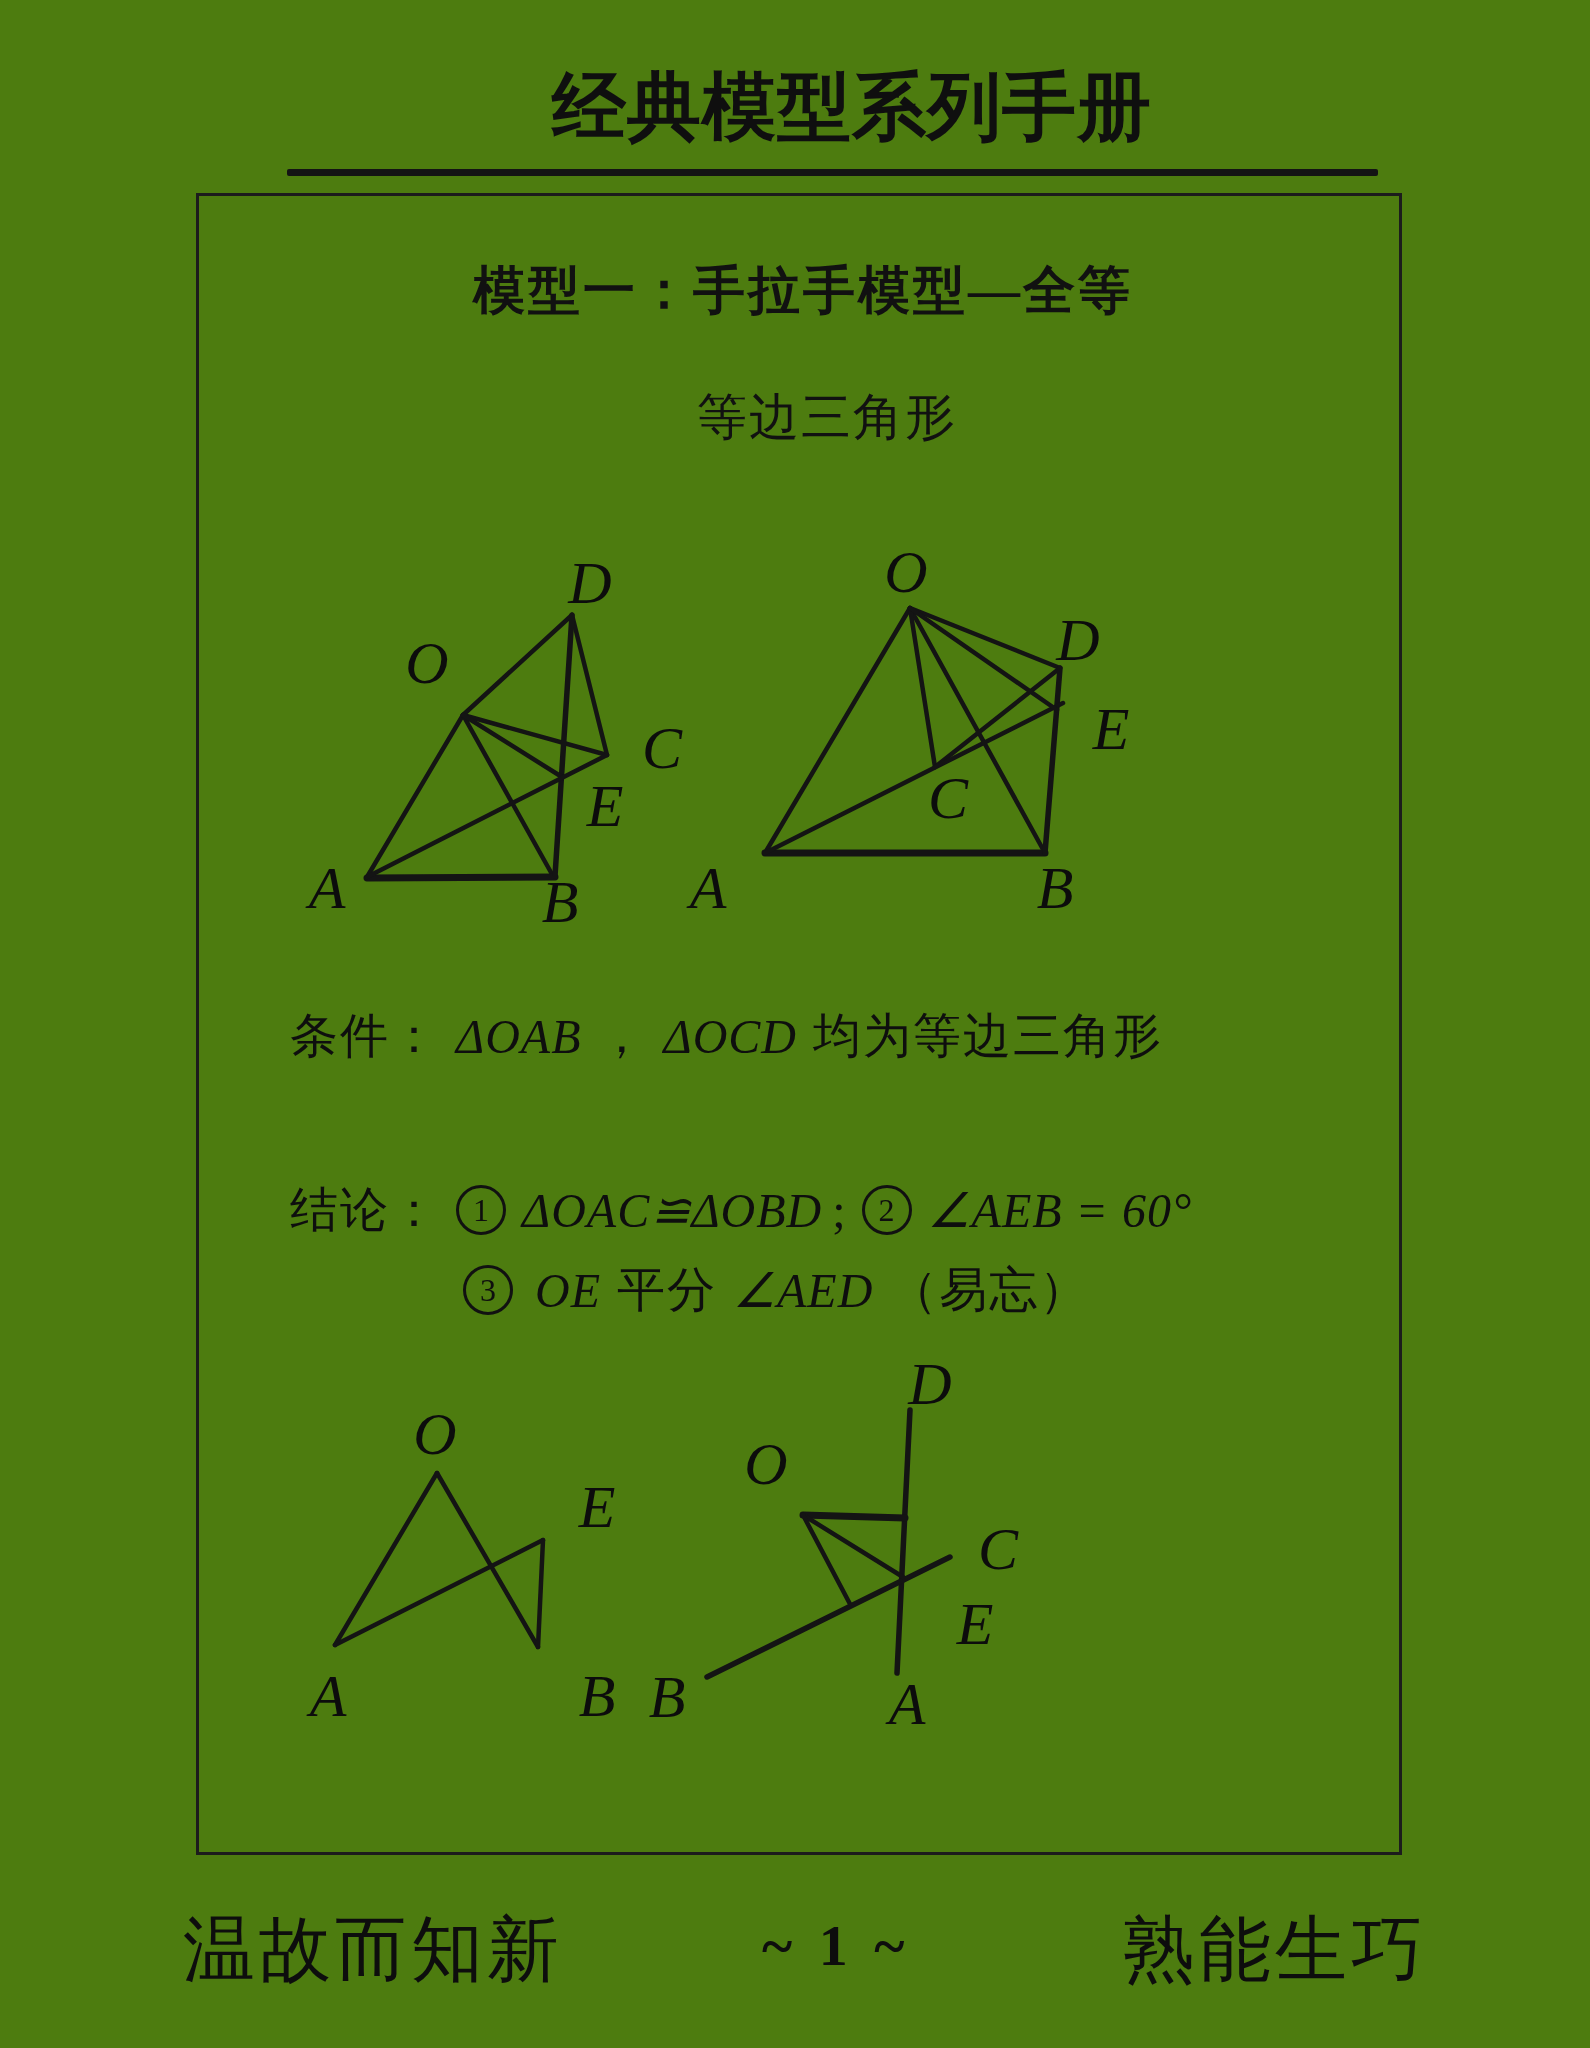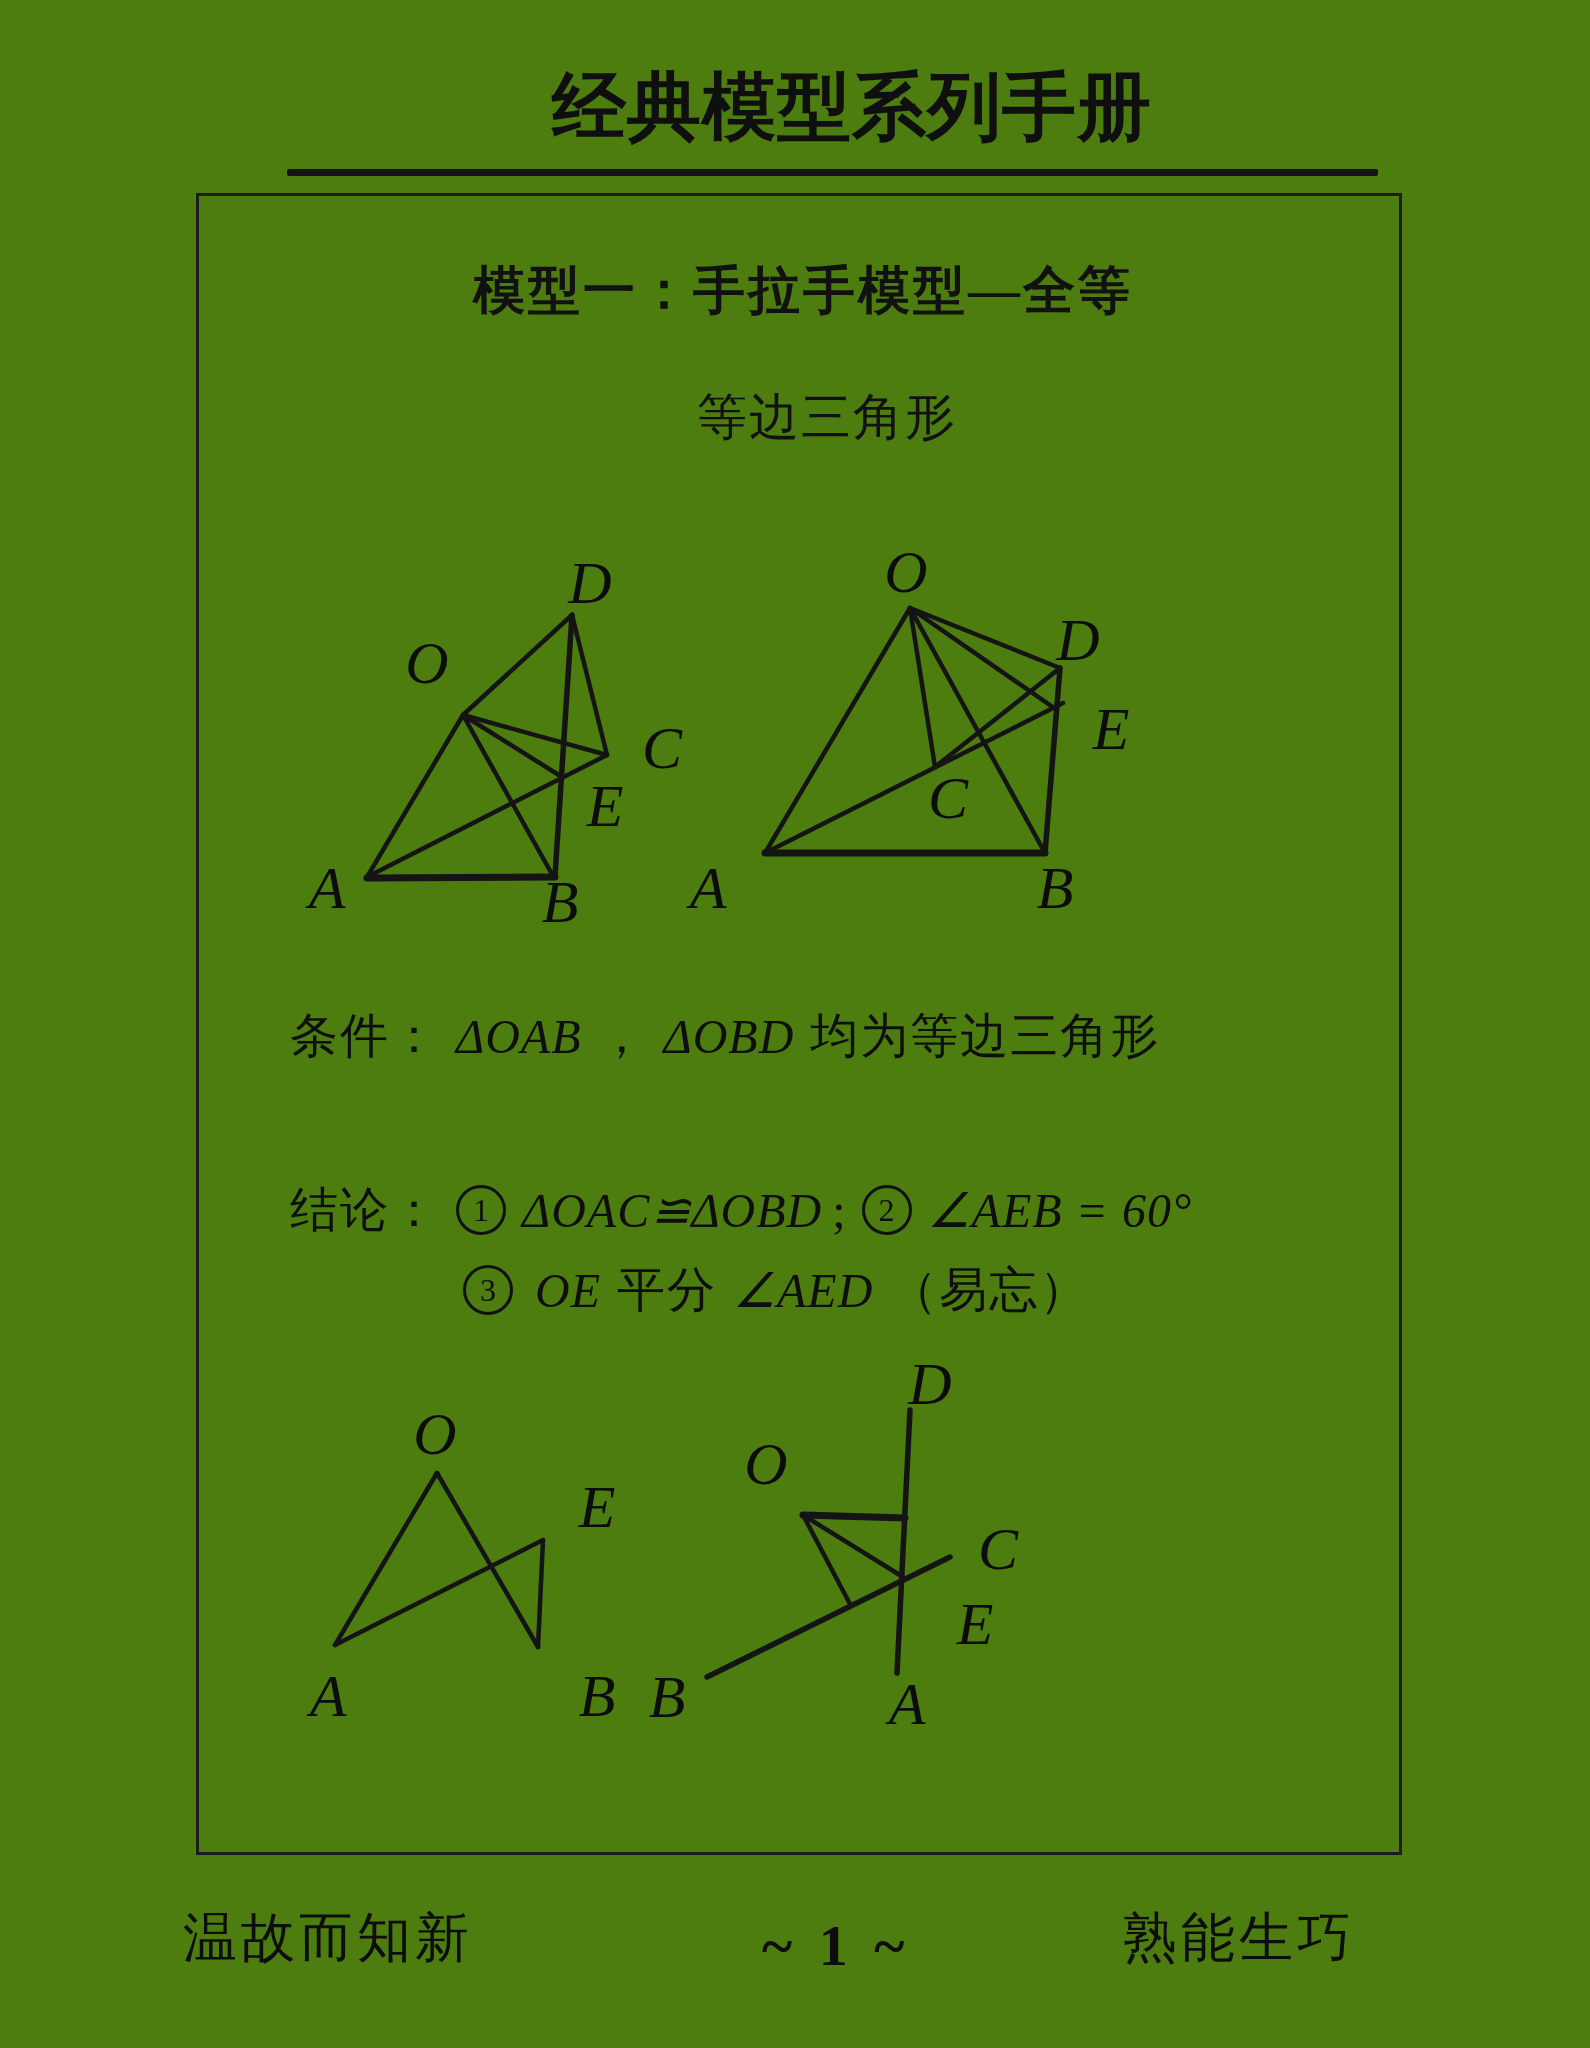--- a/index.html
+++ b/index.html
@@ -55,21 +55,21 @@
     font-style:italic;font-size:60px;
     transform:translate(-50%,-50%);
     white-space:nowrap;line-height:1;
     color:#0c0c0c;
     font-family:"Liberation Serif","DejaVu Serif",serif;
   }
   svg.figure-layer{left:0;top:0;pointer-events:none;}
   svg .seg{stroke:#141414;stroke-width:4.5;stroke-linecap:round;}
   svg .thick{stroke-width:7;}
   svg .semi{stroke-width:5.5;}
-  .footer-text{font-size:54px;letter-spacing:4px;white-space:nowrap;color:#0d0d0d;}
+  .footer-text{font-size:72px;letter-spacing:4px;white-space:nowrap;color:#0d0d0d;}
   .footer-center{font-weight:bold;font-size:58px;letter-spacing:6px;}
 </style>
 </head>
 <body>
 
 <div class="page">
 
   <div class="abs page-title">经典模型系列手册</div>
   <div class="abs title-underline"></div>
 
@@ -143,21 +143,21 @@
   <span class="abs vlabel" style="left:766px;top:1464px;">O</span>
   <span class="abs vlabel" style="left:998px;top:1549px;">C</span>
   <span class="abs vlabel" style="left:975px;top:1624px;">E</span>
   <span class="abs vlabel" style="left:907px;top:1704px;">A</span>
   <span class="abs vlabel" style="left:667px;top:1697px;">B</span>
 
   <div class="abs text-line cond">
     <span class="cjk">条件：</span>
     <span class="math">ΔOAB</span>
     <span class="cjk">，</span>
-    <span class="math">ΔOBD</span>
+    <span class="math">ΔOCD</span>
     <span class="cjk">均为等边三角形</span>
   </div>
 
   <div class="abs text-line concl">
     <span class="cjk">结论：</span>
     <span class="circled">1</span>
     <span class="math">ΔOAC≌ΔOBD</span>
     <span>;</span>
     <span class="circled">2</span>
     <span class="math">∠AEB = 60°</span>

